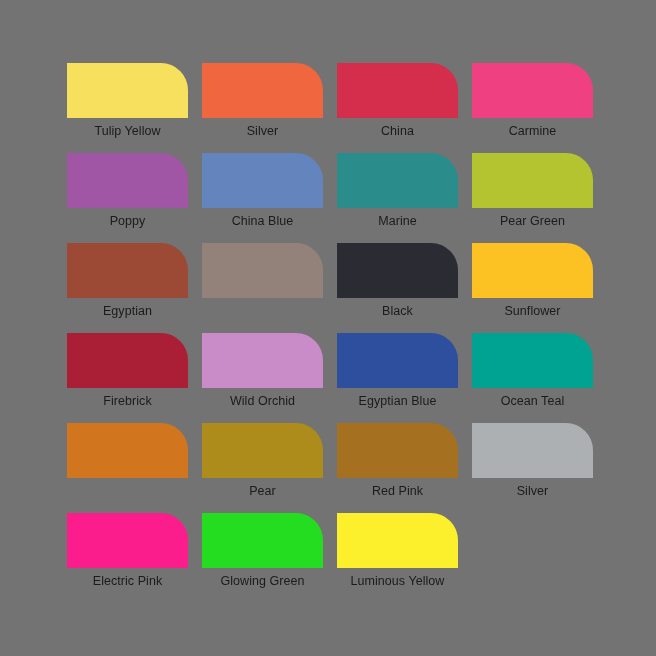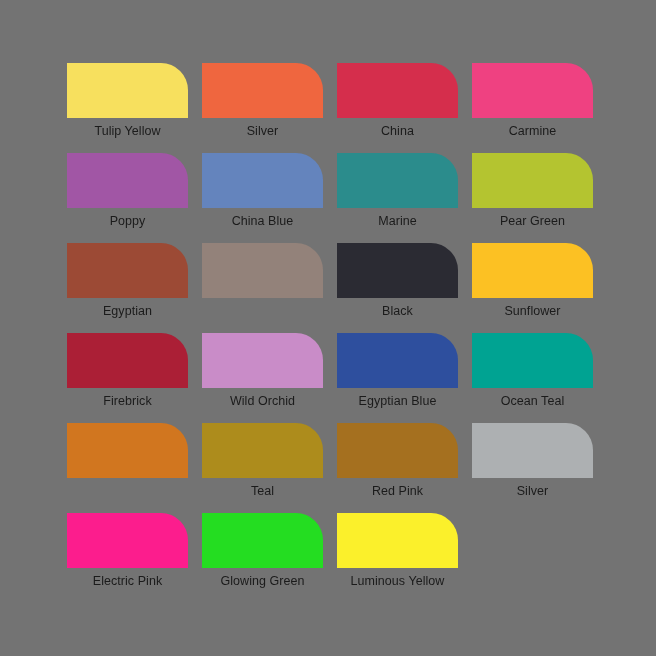--- a/index.html
+++ b/index.html
@@ -129,21 +129,21 @@
       </div>
       <div class="swatch-cell">
         <div class="swatch-chip" style="background-color: rgb(0, 163, 146);"></div>
         <span class="swatch-label">Ocean Teal</span>
       </div>
       <div class="swatch-cell">
         <div class="swatch-chip" style="background-color: rgb(209, 118, 31);"></div>
       </div>
       <div class="swatch-cell">
         <div class="swatch-chip" style="background-color: rgb(173, 140, 28);"></div>
-        <span class="swatch-label">Teal</span>
+        <span class="swatch-label">Pear</span>
       </div>
       <div class="swatch-cell">
         <div class="swatch-chip" style="background-color: rgb(165, 112, 31);"></div>
         <span class="swatch-label">Red Pink</span>
       </div>
       <div class="swatch-cell">
         <div class="swatch-chip" style="background-color: rgb(173, 176, 178);"></div>
         <span class="swatch-label">Silver</span>
       </div>
       <div class="swatch-cell">

